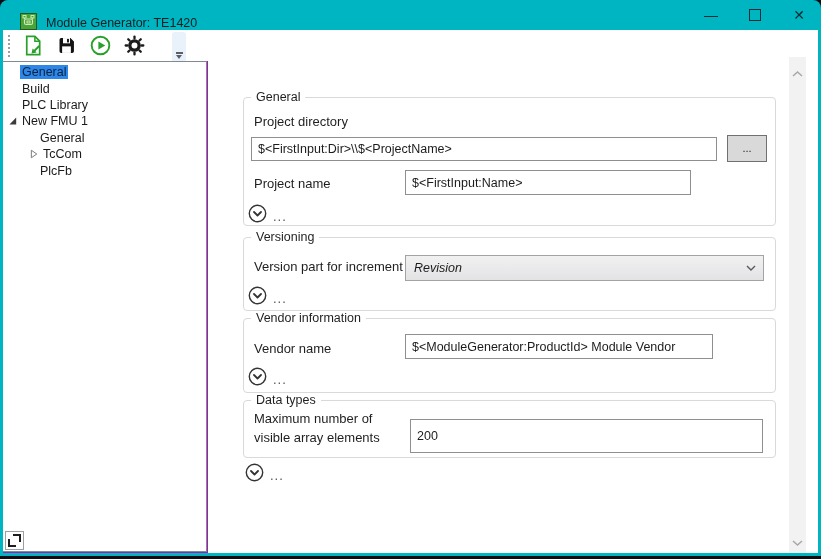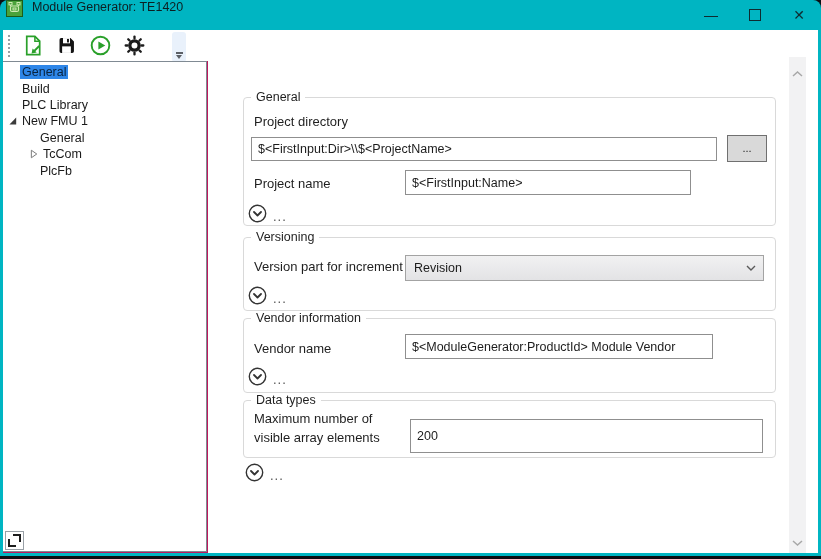--- a/index.html
+++ b/index.html
@@ -3,29 +3,29 @@
 <meta charset="utf-8">
 <style>
   html,body{margin:0;padding:0;}
   body{
     width:821px;height:559px;background:#0b0d12;overflow:hidden;
     font-family:"Liberation Sans",sans-serif;position:relative;
   }
   .window{position:absolute;left:0;top:0;width:821px;height:556px;
     background:#00b5c2;border-radius:8px 8px 0 0;overflow:hidden;}
   
-  .titlebar{height:30px;display:flex;align-items:flex-start;padding-left:6px;}
+  .titlebar{height:30px;display:flex;align-items:flex-end;padding-left:20px;}
   .app-icon{width:17px;height:17px;flex:0 0 auto;}
   .title{font-size:12.5px;color:#0d1f22;margin-left:9px;white-space:nowrap;}
   .win-controls{margin-left:auto;display:flex;height:30px;}
   .win-btn{width:44px;height:30px;display:flex;align-items:center;justify-content:center;
     color:#0f2b30;font-size:14px;cursor:default;}
   .max-box{width:10px;height:10px;border:1.3px solid #0f2b30;display:block;}
   
-  .body{position:absolute;left:3px;right:3px;top:30px;bottom:3px;background:#be185d;}
+  .body{position:absolute;left:3px;right:3px;top:30px;bottom:3px;background:#a21caf;}
   
   .toolbar{position:absolute;left:0;top:0;right:0;height:31px;background:#fff;
     display:flex;align-items:center;}
   .grip{width:2px;height:22px;border-left:2px dotted #9aa0a6;margin-left:5px;}
   .tbtn{width:28px;height:27px;display:flex;align-items:center;justify-content:center;margin-left:6px;}
   .overflow{position:absolute;left:169px;top:2px;width:14px;height:27px;background:#e9f1fb;
     border-radius:3px;display:flex;flex-direction:column;align-items:center;justify-content:flex-end;padding-bottom:3px;}
   .ov-bar{width:7px;height:1.5px;background:#5c6066;margin-bottom:1.5px;}
   .ov-tri{width:0;height:0;border-left:3.5px solid transparent;border-right:3.5px solid transparent;
     border-top:4px solid #5c6066;}
@@ -47,21 +47,21 @@
   .groupbox{position:absolute;left:35px;width:533px;border:1px solid #d9d9d9;
     border-radius:4px;box-sizing:border-box;background:#fff;}
   .legend{position:absolute;top:-8px;left:7px;background:#fff;padding:0 5px;
     font-size:12.5px;color:#1f1f1f;line-height:15px;}
   .flabel{position:absolute;font-size:13px;color:#1f1f1f;}
   .tinput{position:absolute;border:1px solid #8f8f8f;box-sizing:border-box;background:#fff;
     font-family:"Liberation Sans",sans-serif;font-size:12.5px;color:#1c1c1c;padding:8px 6px;outline:none;}
   .browse-btn{position:absolute;background:#d9d9d9;border:1px solid #707070;box-sizing:border-box;
     font-size:11px;color:#222;display:flex;align-items:center;justify-content:center;line-height:1;}
   .combo{position:absolute;background:linear-gradient(#f1f1f2,#e3e3e5);border:1px solid #a3a3a3;
-    box-sizing:border-box;display:flex;align-items:center;padding:12px 8px;font-size:12.5px;color:#1c1c1c;}
+    box-sizing:border-box;display:flex;align-items:center;padding:12px 8px;font-size:12.5px;color:#1c1c1c;font-style:italic;}
   .combo svg{position:absolute;right:7px;top:50%;margin-top:-3px;}
   .expander{position:absolute;display:flex;align-items:center;gap:6px;}
   .dots{font-size:13px;color:#555;letter-spacing:1px;line-height:10px;padding-top:6px;}
   
   .scrollbar{position:absolute;right:12px;top:27px;width:17px;bottom:0;background:#f2f2f3;}
   .sb-btn{position:absolute;left:0;width:17px;height:17px;display:flex;align-items:center;justify-content:center;}
   .sb-up{top:8px;} .sb-down{bottom:2px;}
 </style>
 </head>
 <body>

